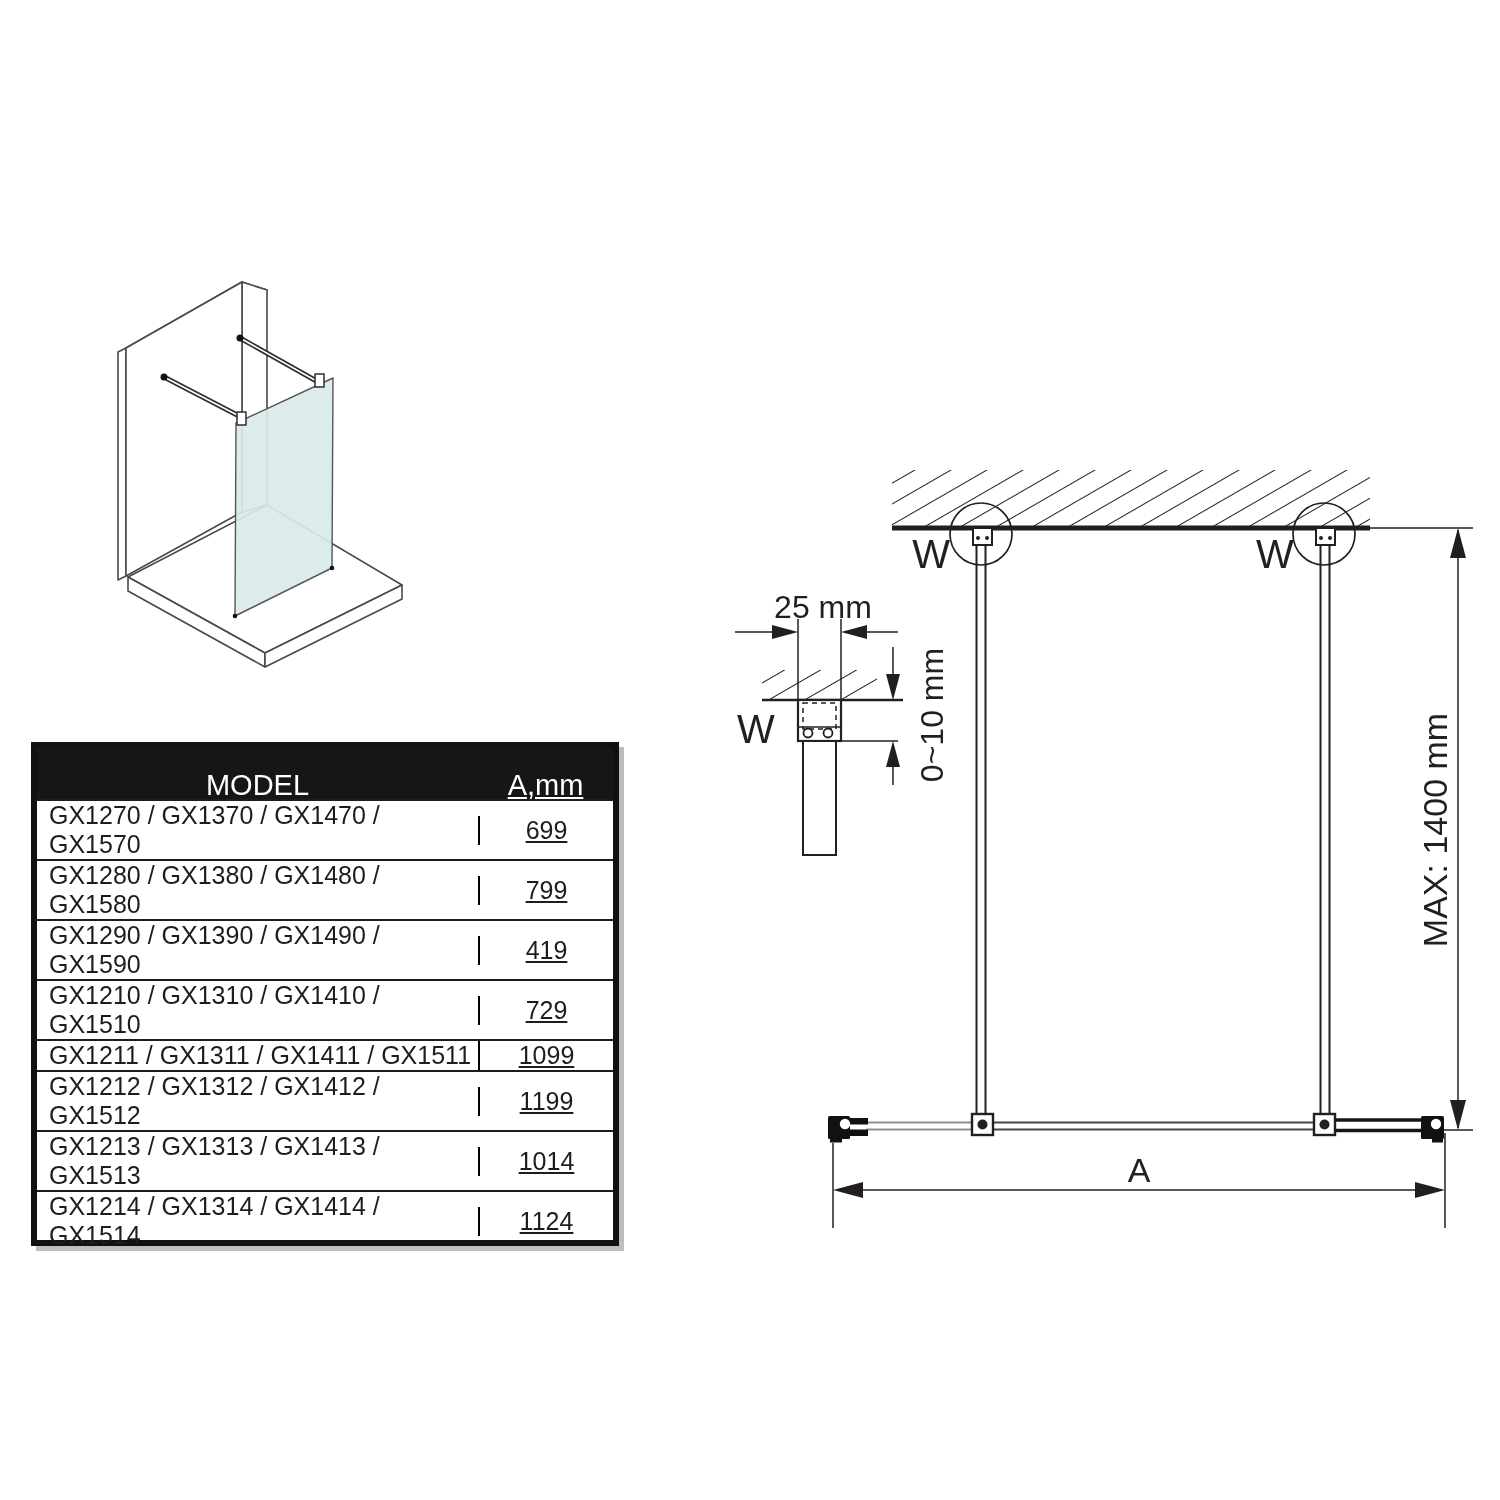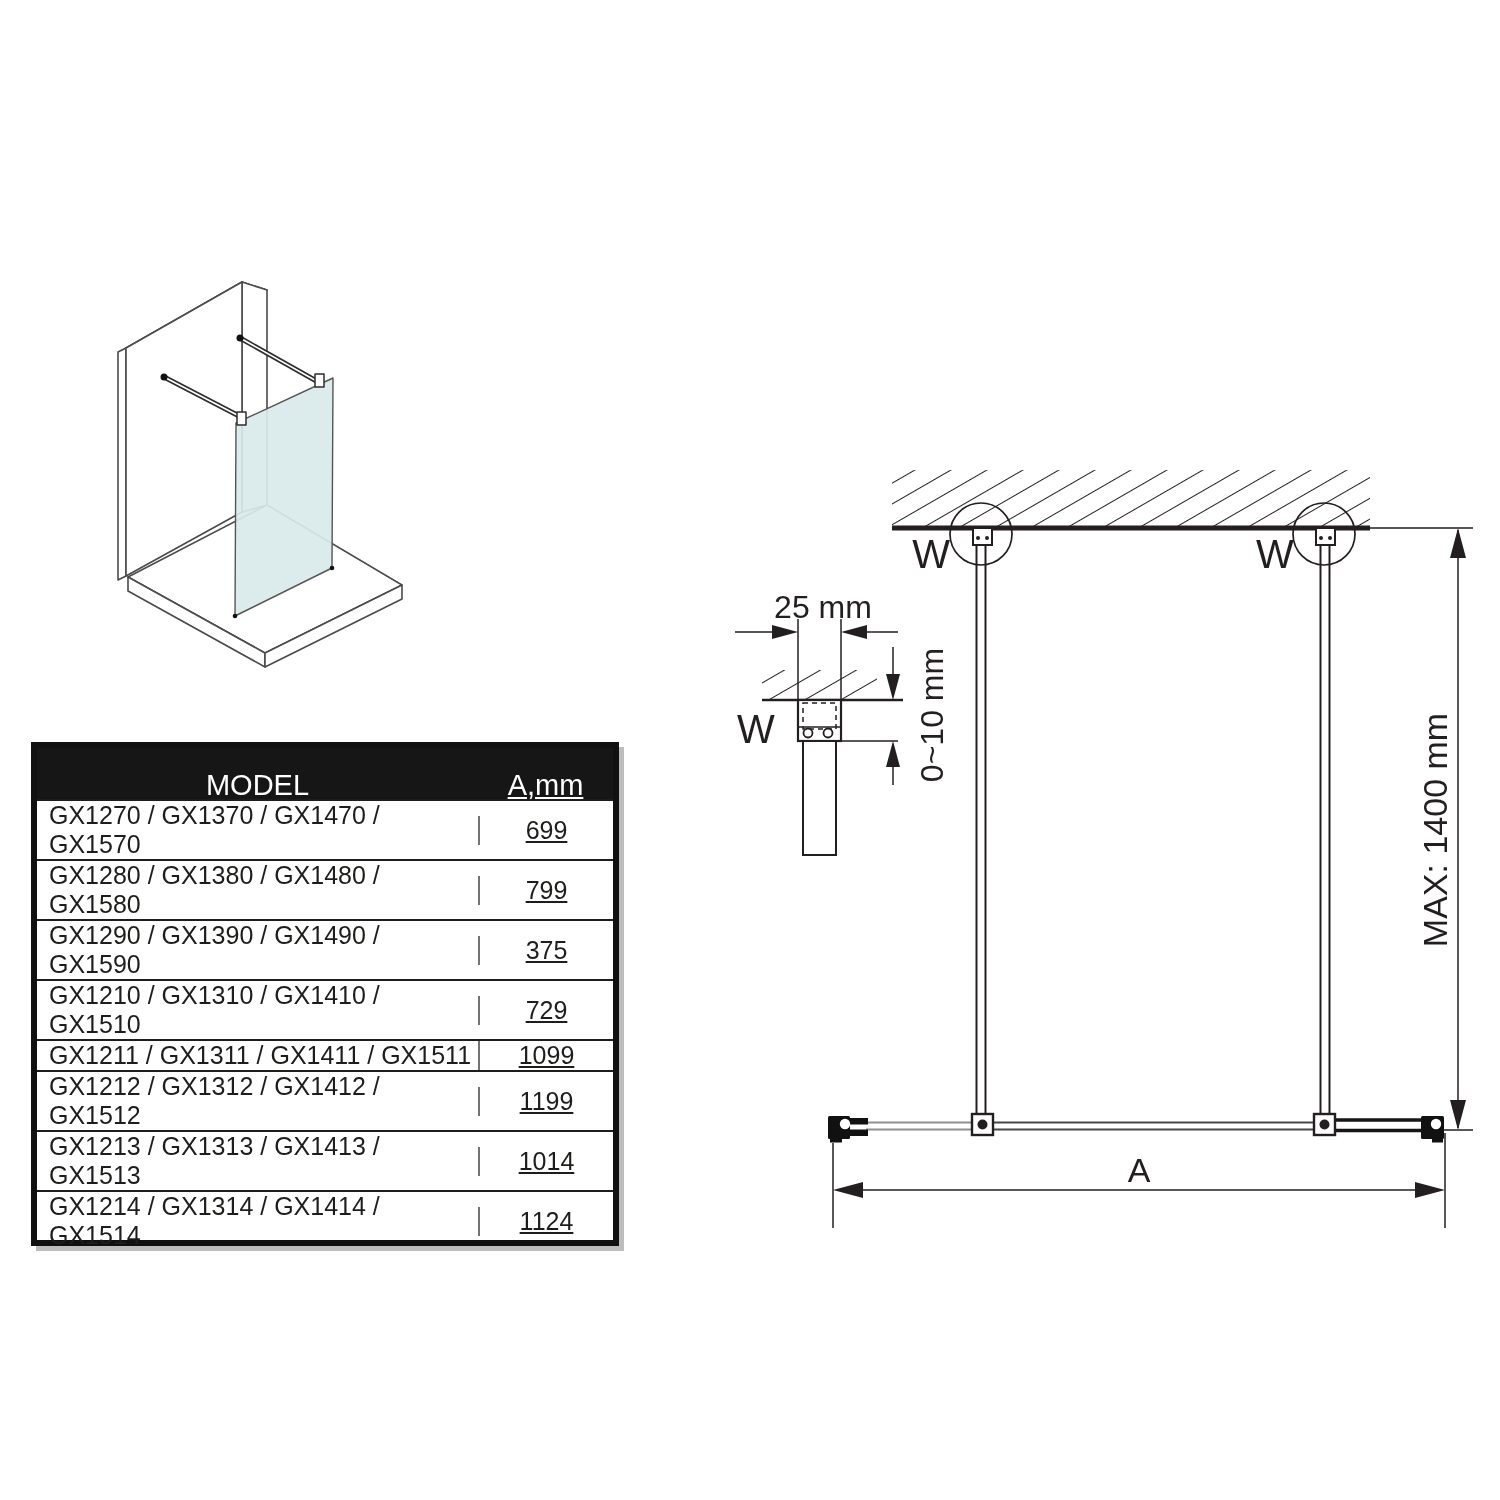--- a/index.html
+++ b/index.html
@@ -11,21 +11,21 @@
   .spec-table{position:absolute;left:31px;top:742px;width:588px;height:504px;
               box-sizing:border-box;border:6px solid #111111;background:#ffffff;
               display:flex;flex-direction:column;box-shadow:5px 5px 0 #bdbdbd;}
   .thead{height:51px;flex:0 0 51px;background:#161616;color:#ffffff;display:flex;align-items:center;}
   .thead .th{font-size:29px;margin-top:24px;}
   .tr{flex:1;display:flex;align-items:center;border-top:2px solid #1d1d1b;}
   .tr:first-of-type{border-top:none;}
   .cell-models{width:441px;flex:0 0 441px;display:flex;align-items:center;
                padding-left:12px;box-sizing:border-box;}
   .cell-amm{flex:1;display:flex;align-items:center;justify-content:center;box-sizing:border-box;text-decoration:underline;}
-  .tr .cell-amm{border-left:2px solid #737373;}
+  .tr .cell-amm{border-left:2px solid #000000;}
   .thead .cell-models{justify-content:center;padding-left:0;}
   .tr .cell-models,.tr .cell-amm{font-size:25px;color:#1d1d1b;}
 
   
   .lbl{font-family:"Liberation Sans",sans-serif;fill:#231f20;}
   .lbl-w{font-size:40px;}
   .lbl-dim{font-size:32px;}
   .lbl-big{font-size:34px;}
 </style>
 </head>
@@ -187,21 +187,21 @@
   <div class="tr">
     <div class="cell-models">GX1270 / GX1370 / GX1470 / GX1570</div>
     <div class="cell-amm">699</div>
   </div>
   <div class="tr">
     <div class="cell-models">GX1280 / GX1380 / GX1480 / GX1580</div>
     <div class="cell-amm">799</div>
   </div>
   <div class="tr">
     <div class="cell-models">GX1290 / GX1390 / GX1490 / GX1590</div>
-    <div class="cell-amm">375</div>
+    <div class="cell-amm">419</div>
   </div>
   <div class="tr">
     <div class="cell-models">GX1210 / GX1310 / GX1410 / GX1510</div>
     <div class="cell-amm">729</div>
   </div>
   <div class="tr">
     <div class="cell-models">GX1211 / GX1311 / GX1411 / GX1511</div>
     <div class="cell-amm">1099</div>
   </div>
   <div class="tr">

